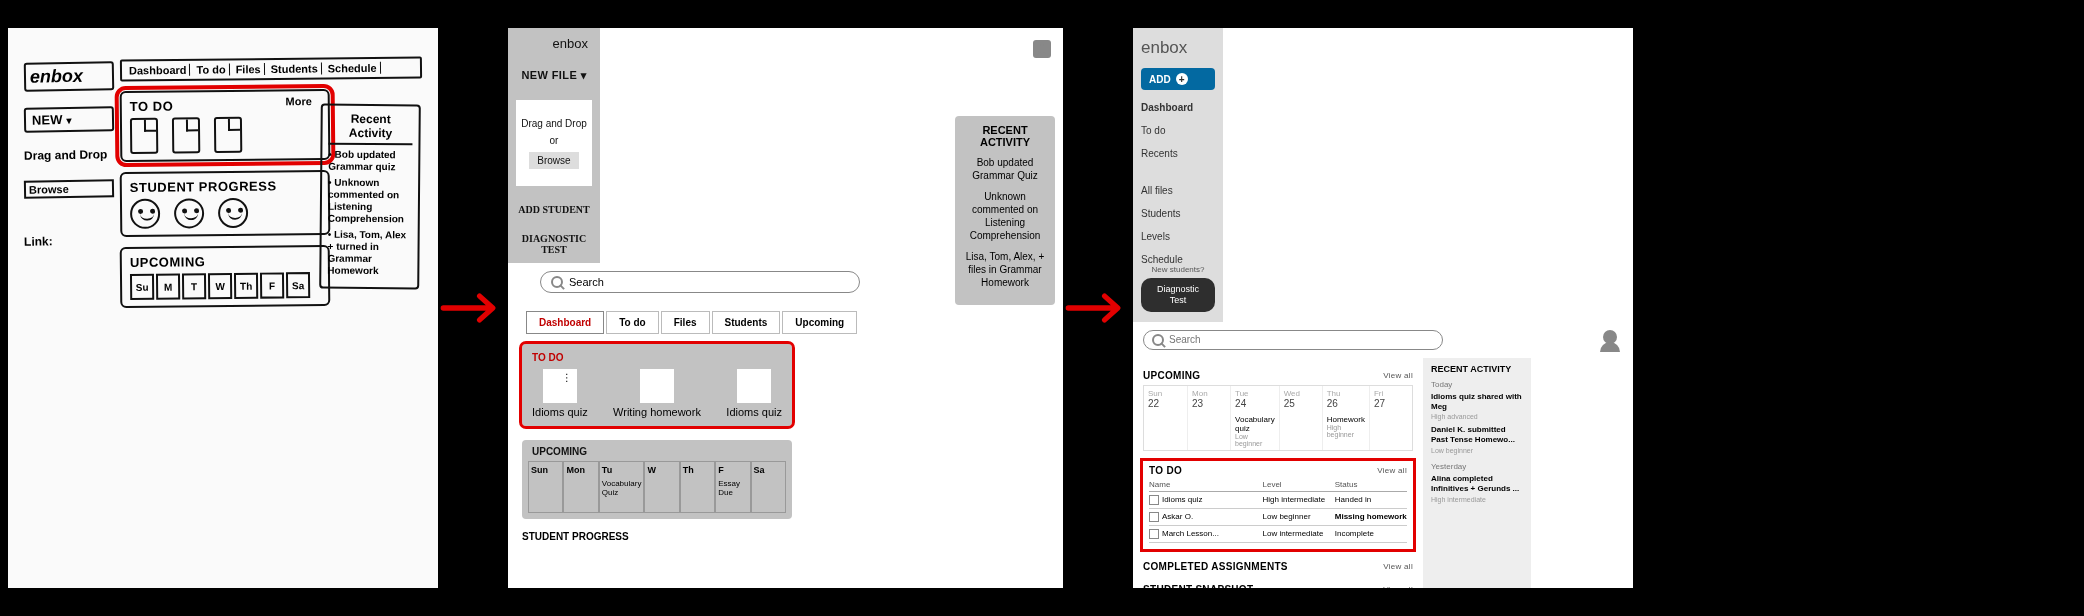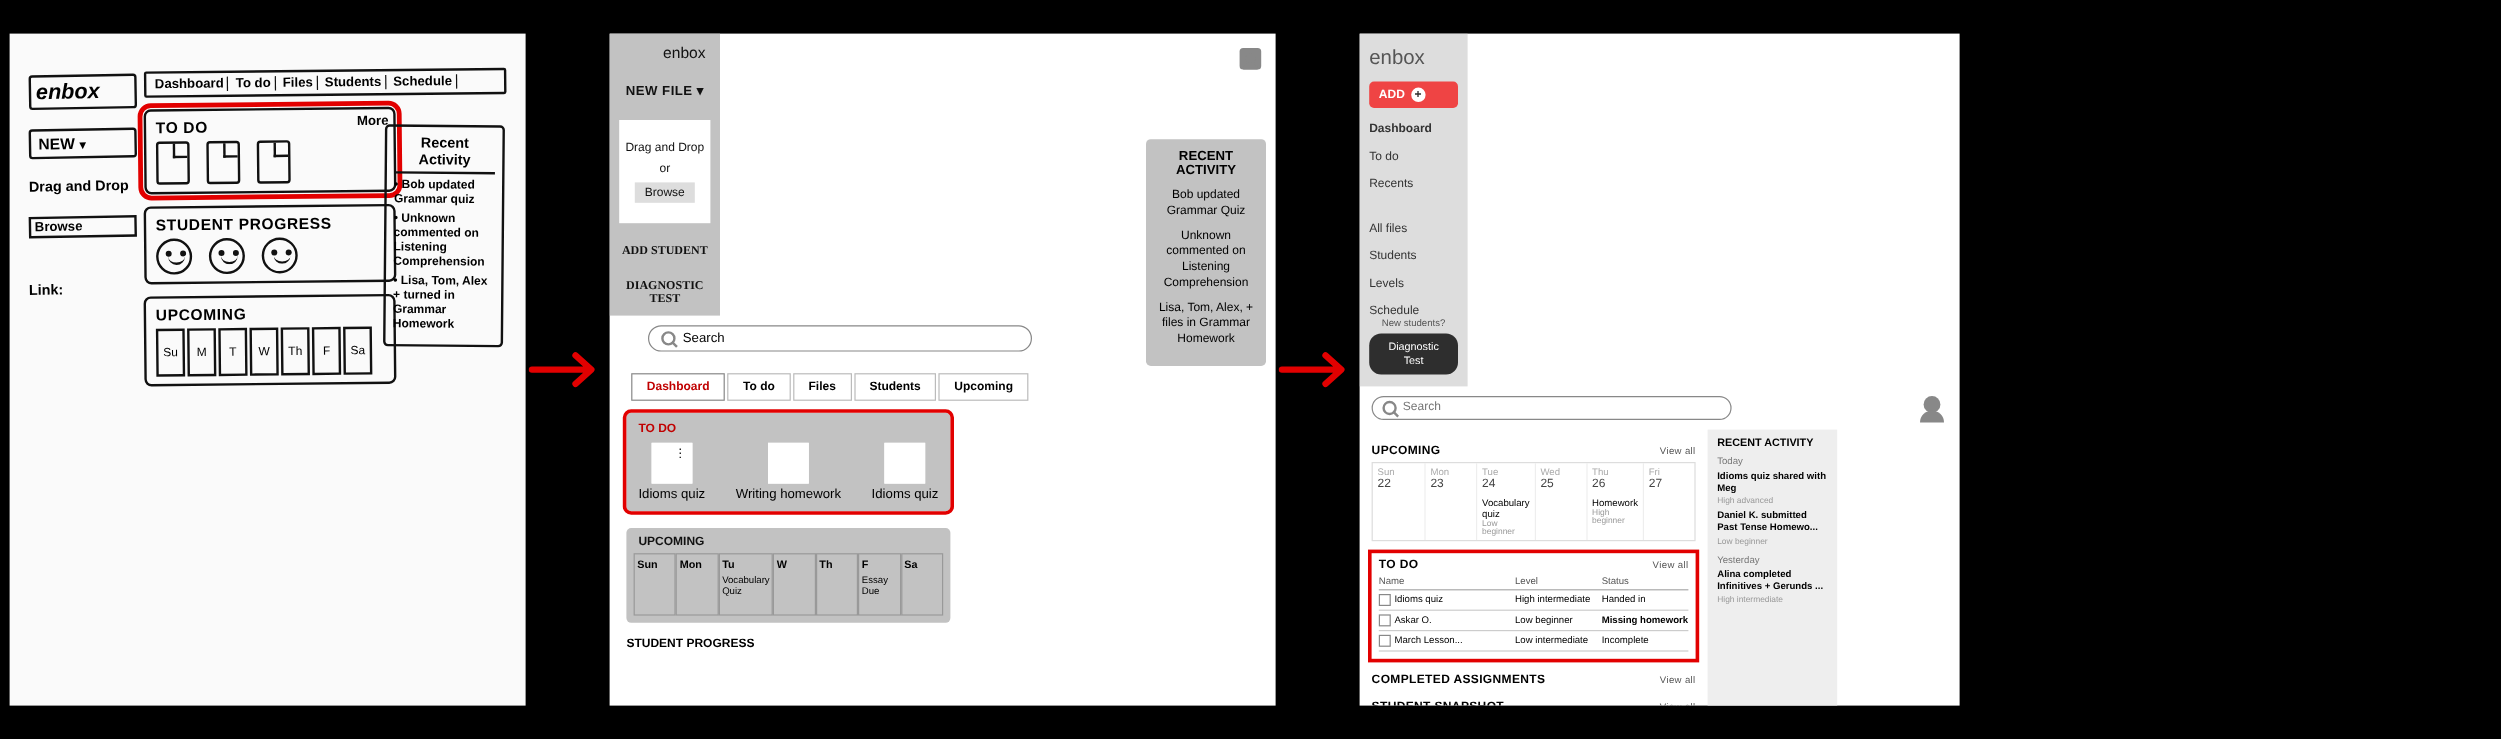--- a/index.html
+++ b/index.html
@@ -108,35 +108,35 @@
     outline:4px solid #e20000;
     outline-offset:1px;
   }
   #p1 .card h4{
     font-size:13px;
     font-weight:800;
     letter-spacing:0.5px;
     text-transform:uppercase;
   }
   #p1 .card .more{
-    position:absolute; top:4px; right:4px; font-size:11px; font-weight:700;
+    position:absolute; top:4px; right:16px; font-size:11px; font-weight:700;
   }
   #p1 .docrow{display:flex;gap:14px;margin-top:4px;}
   #p1 .doc{
     width:28px;height:36px;border:2px solid #111;border-radius:3px;position:relative;
   }
   #p1 .doc::after{content:"";position:absolute;top:0;right:0;width:10px;height:10px;border-left:2px solid #111;border-bottom:2px solid #111;}
   #p1 .facerow{display:flex;gap:14px;margin-top:4px;}
   #p1 .face{
     width:30px;height:30px;border:2px solid #111;border-radius:50%;position:relative;
   }
   #p1 .face::before{content:"";position:absolute;top:8px;left:6px;width:5px;height:5px;border-radius:50%;background:#111;box-shadow:12px 0 #111;}
   #p1 .face::after{content:"";position:absolute;bottom:6px;left:8px;width:14px;height:6px;border:2px solid #111;border-top:none;border-left:none;border-right:none;border-radius:0 0 10px 10px;}
   #p1 .days{display:flex;gap:2px;margin-top:4px;}
-  #p1 .day{width:24px;height:40px;border:2px solid #111;font-size:10px;font-weight:400;display:flex;align-items:center;justify-content:center;}
+  #p1 .day{width:24px;height:26px;border:2px solid #111;font-size:10px;font-weight:700;display:flex;align-items:center;justify-content:center;}
   #p1 .right{
     position:absolute;
     top:76px; right:18px;
     width:100px;
     border:2.5px solid #111;
     border-radius:4px;
     padding:6px;
     transform: rotate(0.5deg);
   }
   #p1 .right h4{font-size:12px;text-align:center;font-weight:800;border-bottom:2px solid #111;padding-bottom:3px;margin-bottom:4px;}
@@ -208,21 +208,21 @@
     display:flex;
   }
   #p3 .side{
     width:90px;
     background:#ddd;
     padding:10px 8px;
     display:flex;flex-direction:column;
   }
   #p3 .brand{font-size:17px;font-weight:300;color:#555;margin-bottom:10px;}
   #p3 .addbtn{
-    background:#ef4444;color:#fff;border-radius:4px;padding:5px 8px;font-weight:700;font-size:10px;display:inline-flex;align-items:center;gap:5px;
+    background:#0369a1;color:#fff;border-radius:4px;padding:5px 8px;font-weight:700;font-size:10px;display:inline-flex;align-items:center;gap:5px;
   }
   #p3 .addbtn .plus{width:12px;height:12px;border-radius:50%;background:#fff;color:#2e2e2e;font-size:10px;display:flex;align-items:center;justify-content:center;font-weight:900;}
   #p3 .navlink{font-size:10px;font-weight:700;color:#333;margin-top:12px;}
   #p3 .navlink.sub{font-weight:400;}
   #p3 .spacer{height:14px;}
   #p3 .diagwrap{margin-top:auto;text-align:center;}
   #p3 .diag-q{font-size:8px;color:#555;margin-bottom:4px;}
   #p3 .diagbtn{background:#2e2e2e;color:#fff;border-radius:10px;padding:6px 8px;font-size:9px;text-align:center;line-height:1.2;}
 
   #p3 .main{flex:1;padding:8px 10px;position:relative;}

